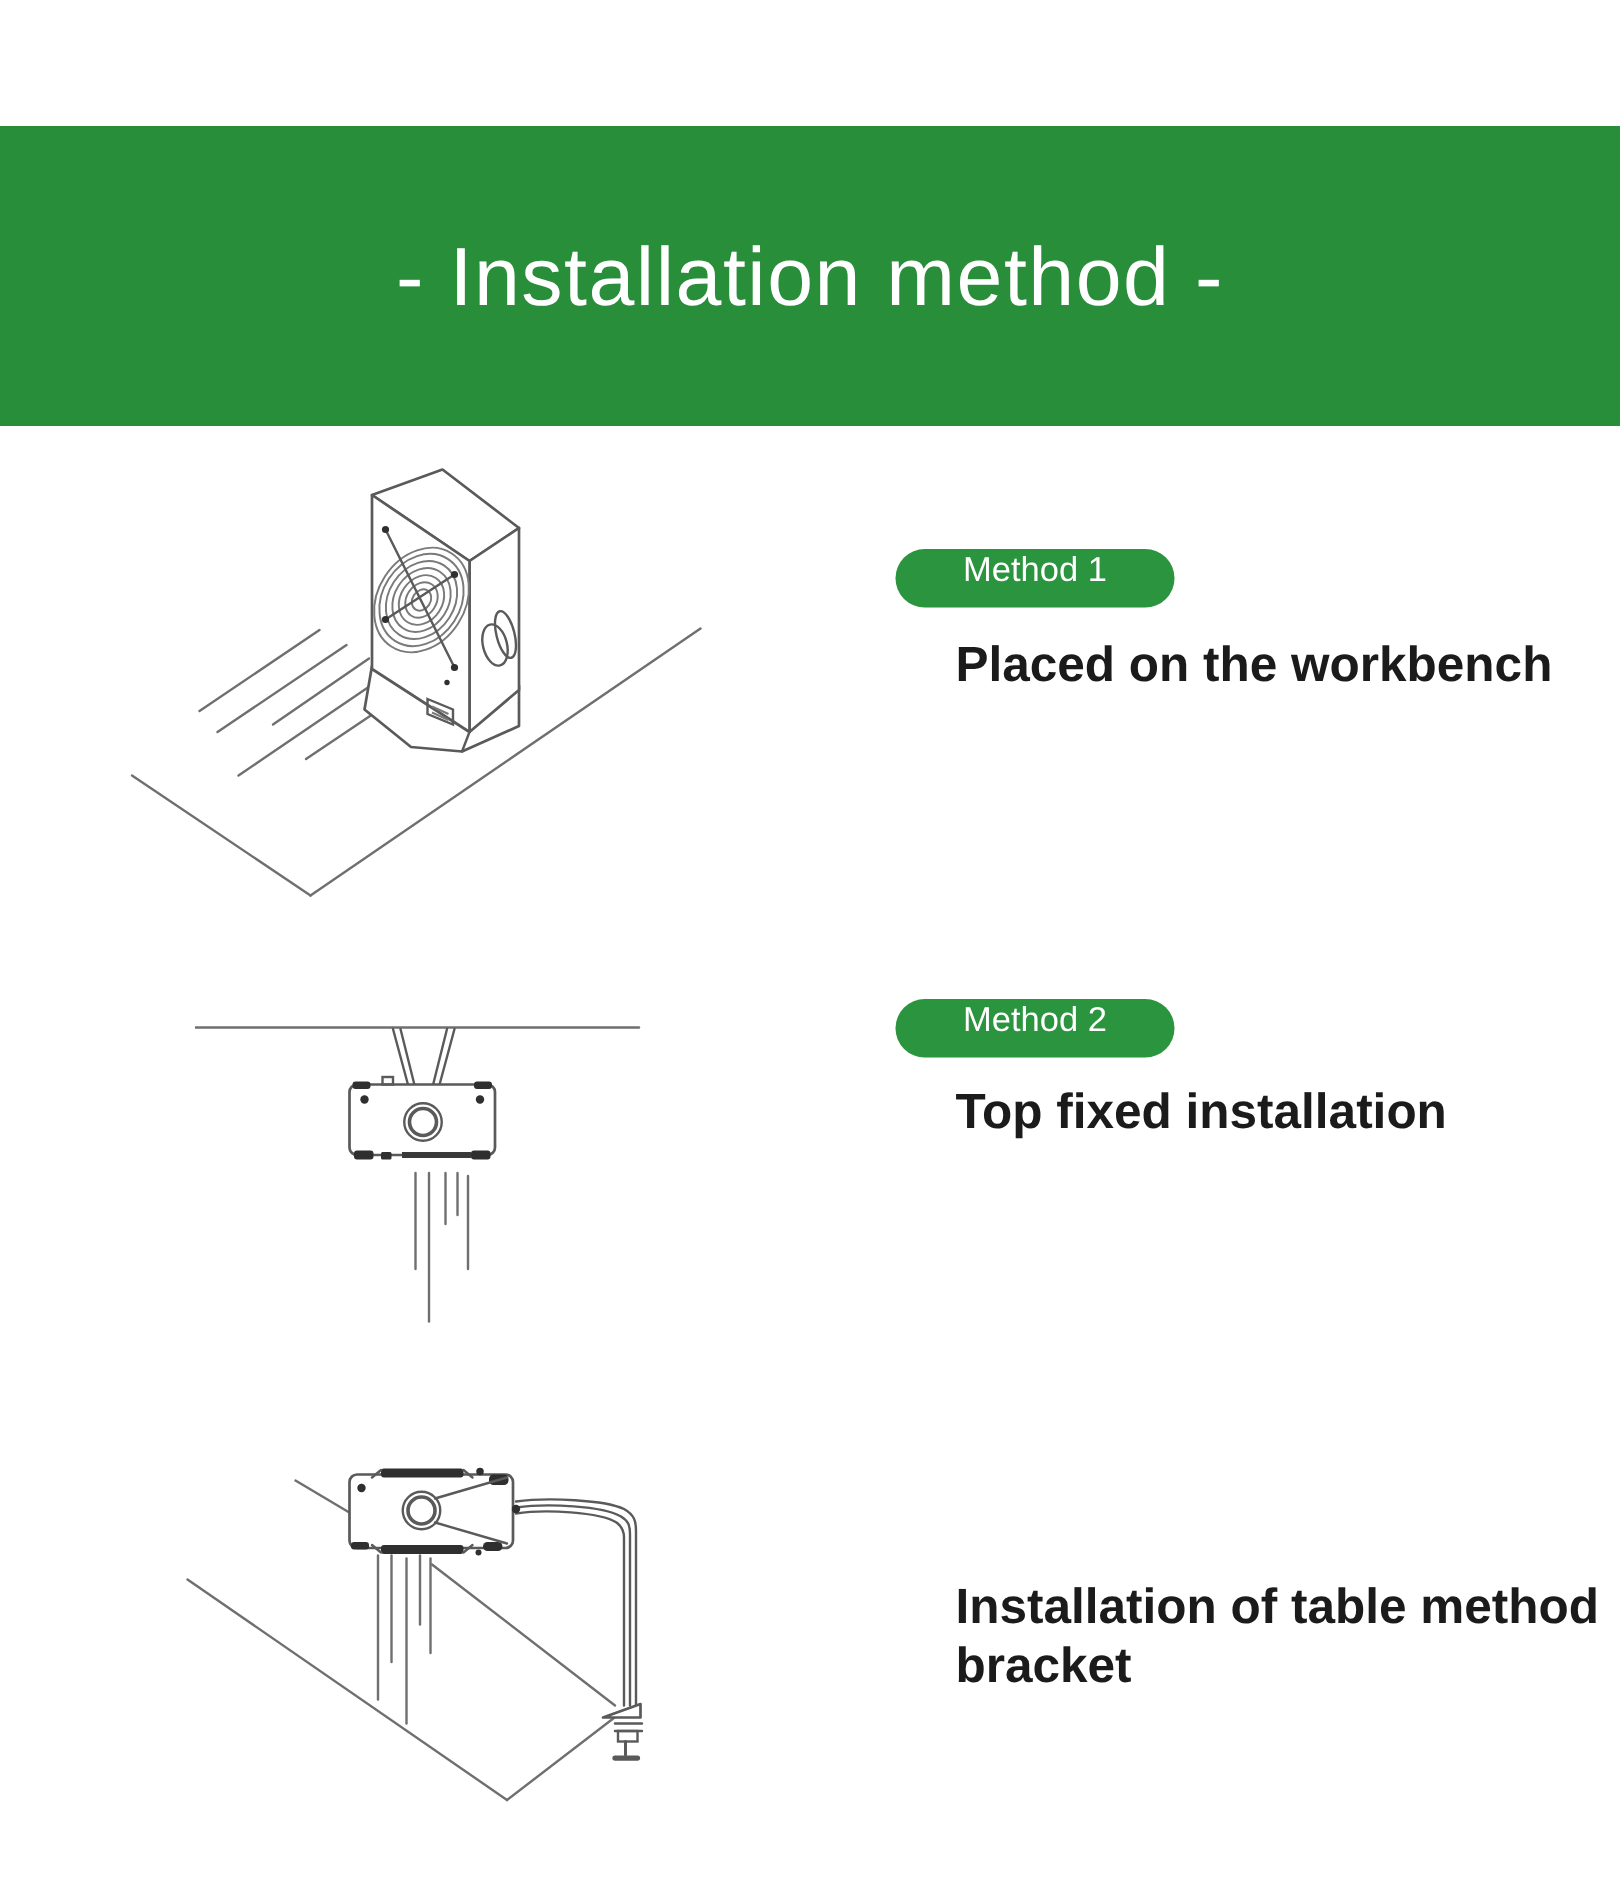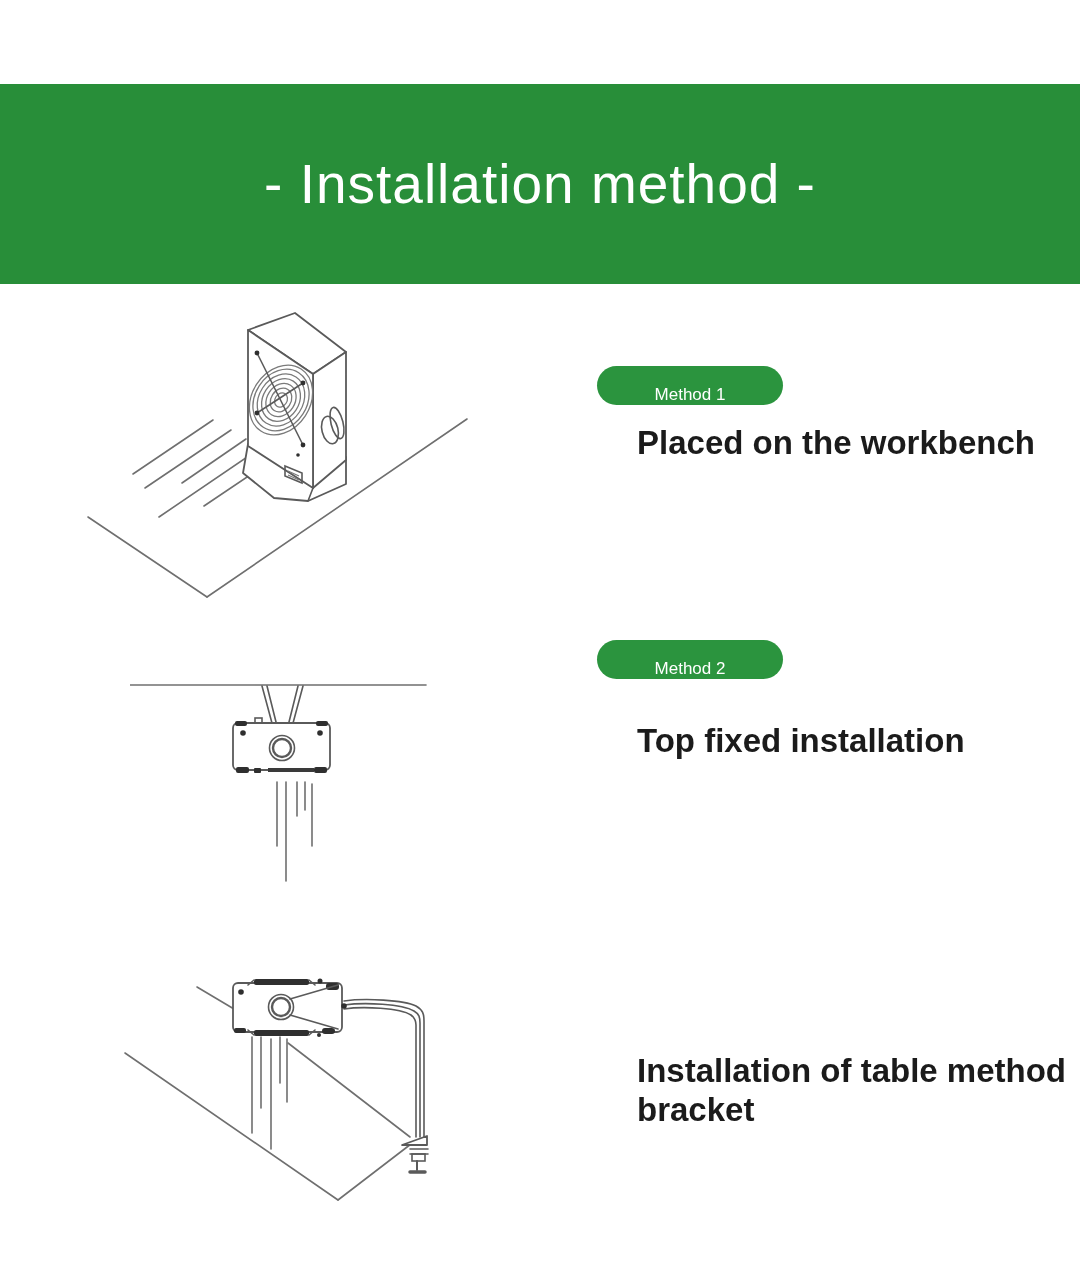--- a/index.html
+++ b/index.html
@@ -9,22 +9,22 @@
   }
   .banner{
     position:absolute;left:0;top:58px;width:1080px;height:200px;
     background:#288e39;display:flex;align-items:center;justify-content:center;margin-top:26px;
   }
   .banner h1{
     margin:0;color:#ffffff;font-size:55px;font-weight:500;letter-spacing:1px;
   }
   .badge{
     position:absolute;left:597px;width:186px;height:39px;border-radius:20px;
-    background:#2b943e;color:#ffffff;font-size:17px;
-    display:flex;align-items:flex-end;justify-content:center;
+    background:#2b943e;color:#ffffff;font-size:23px;
+    display:flex;align-items:flex-start;justify-content:center;
   }
   .desc{
     position:absolute;left:597px;width:445px;color:#1b1b1b;
     font-size:33px;line-height:1.18;font-weight:700;margin-left:40px;
   }
   .illus{position:absolute;}
   svg{display:block;}
   .ln{stroke:#6f6f6f;stroke-width:1.6;fill:none;stroke-linecap:round;}
   .dev{stroke:#5a5a5a;stroke-width:1.8;fill:#ffffff;stroke-linejoin:round;}
   .devln{stroke:#5a5a5a;stroke-width:1.6;fill:none;stroke-linecap:round;}
@@ -127,21 +127,21 @@
 
       <g>
         <path class="ln" d="M147,104 L147,168"></path>
         <path class="ln" d="M156,104 L156,203"></path>
         <path class="ln" d="M167,104 L167,138"></path>
         <path class="ln" d="M175,104 L175,132"></path>
         <path class="ln" d="M182,106 L182,168"></path>
       </g>
     </svg>
   </div>
-  <div class="badge" style="top:640px">
+  <div class="badge" style="top:666px">
     <span>Method 2</span>
   </div>
   <div class="desc" style="top:722px">Top fixed installation</div>
 
   <div class="illus" style="left:120px;top:975px">
     <svg width="390" height="235" viewBox="0 0 390 235" aria-label="ionizer-fan-on-clamp-arm-at-table-corner">
 
       <g>
         <path class="ln" d="M77,12 L114,34"></path>
         <path class="ln" d="M168,68 L290,162"></path>

